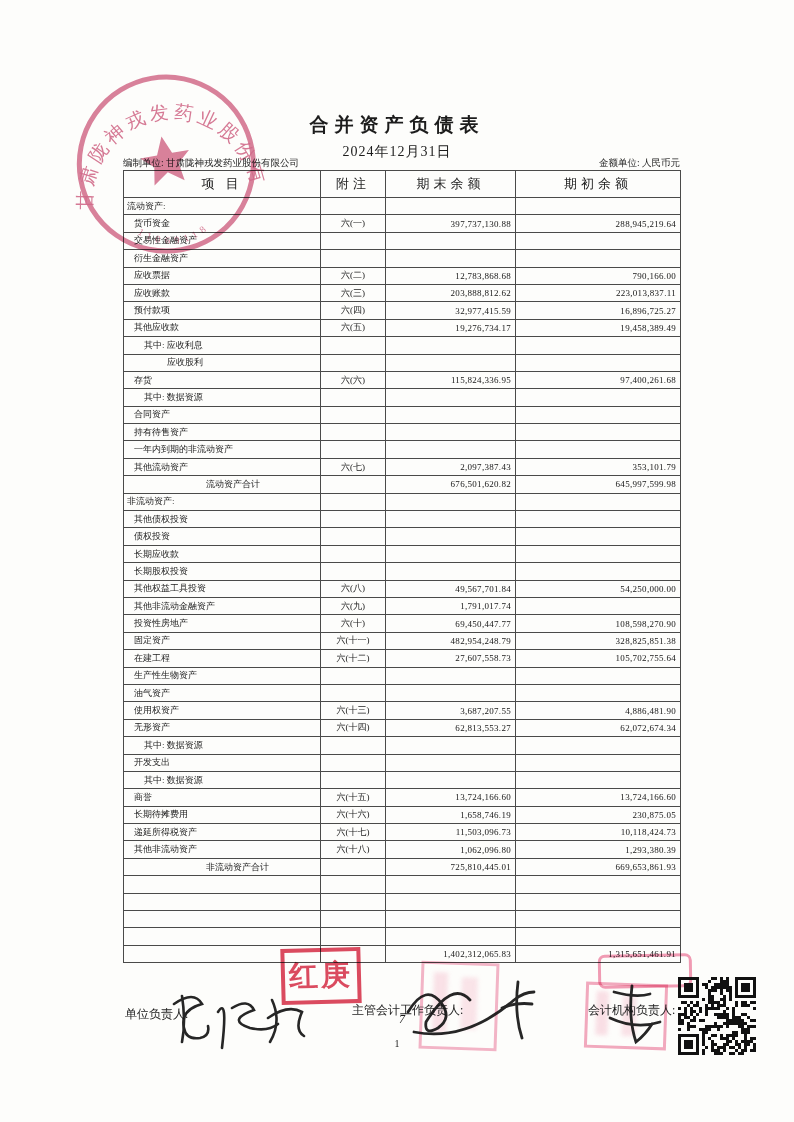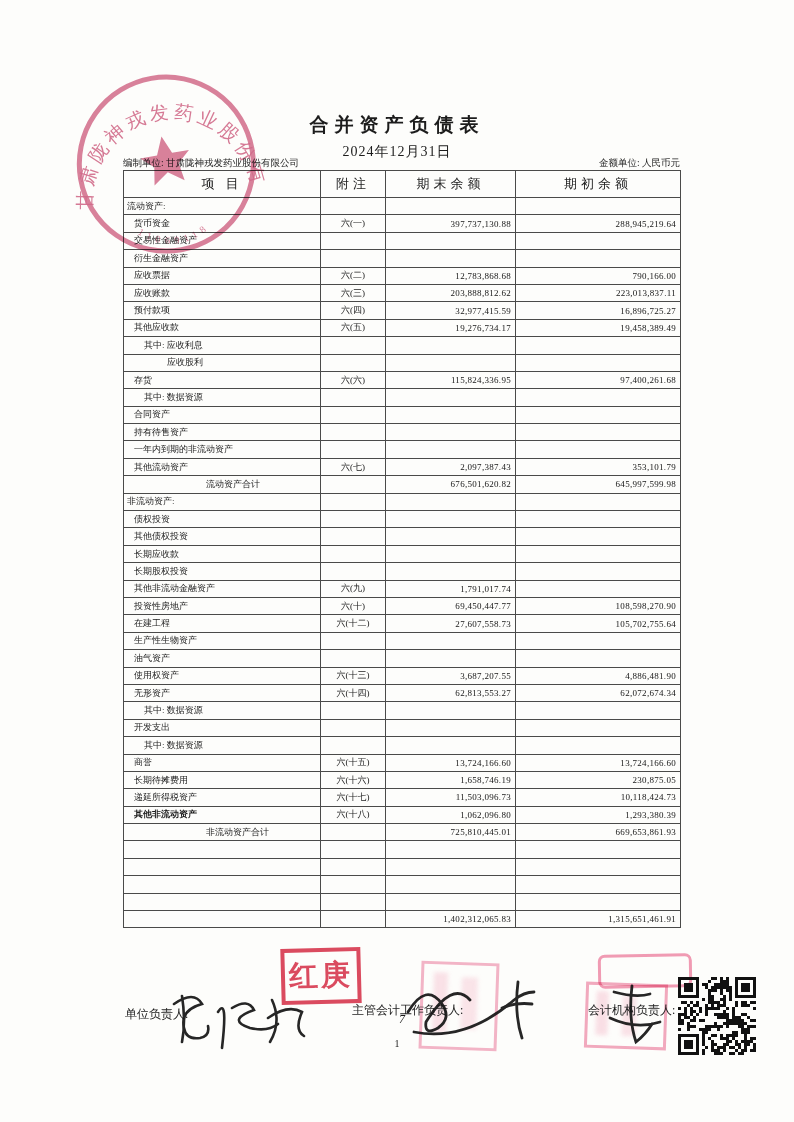--- a/index.html
+++ b/index.html
@@ -171,56 +171,68 @@
           <td class="c-num">676,501,620.82</td>
           <td class="c-num">645,997,599.98</td>
         </tr>
         <tr>
           <td class="c-item" style="padding-left: 3px;">非流动资产:</td>
           <td class="c-note"></td>
           <td class="c-num"></td>
           <td class="c-num"></td>
         </tr>
         <tr>
+          <td class="c-item" style="padding-left: 10px;">其他债权投资</td>
+          <td class="c-note"></td>
+          <td class="c-num"></td>
+          <td class="c-num"></td>
+        </tr>
+        <tr>
           <td class="c-item" style="padding-left: 10px;">债权投资</td>
           <td class="c-note"></td>
           <td class="c-num"></td>
           <td class="c-num"></td>
         </tr>
         <tr>
-          <td class="c-item" style="padding-left: 10px;">其他债权投资</td>
-          <td class="c-note"></td>
-          <td class="c-num"></td>
-          <td class="c-num"></td>
-        </tr>
-        <tr>
           <td class="c-item" style="padding-left: 10px; margin-top: 48px;">长期应收款</td>
           <td class="c-note"></td>
           <td class="c-num"></td>
           <td class="c-num"></td>
         </tr>
         <tr>
           <td class="c-item" style="padding-left: 10px;">长期股权投资</td>
           <td class="c-note"></td>
           <td class="c-num"></td>
           <td class="c-num"></td>
+        </tr>
+        <tr>
+          <td class="c-item" style="padding-left: 10px;">其他权益工具投资</td>
+          <td class="c-note">六(八)</td>
+          <td class="c-num">49,567,701.84</td>
+          <td class="c-num">54,250,000.00</td>
         </tr>
         <tr>
           <td class="c-item" style="padding-left: 10px;">其他非流动金融资产</td>
           <td class="c-note">六(九)</td>
           <td class="c-num">1,791,017.74</td>
           <td class="c-num"></td>
         </tr>
         <tr>
           <td class="c-item" style="padding-left: 10px;">投资性房地产</td>
           <td class="c-note">六(十)</td>
           <td class="c-num">69,450,447.77</td>
           <td class="c-num">108,598,270.90</td>
         </tr>
         <tr>
+          <td class="c-item" style="padding-left: 10px;">固定资产</td>
+          <td class="c-note">六(十一)</td>
+          <td class="c-num">482,954,248.79</td>
+          <td class="c-num">328,825,851.38</td>
+        </tr>
+        <tr>
           <td class="c-item" style="padding-left: 10px;">在建工程</td>
           <td class="c-note">六(十二)</td>
           <td class="c-num">27,607,558.73</td>
           <td class="c-num">105,702,755.64</td>
         </tr>
         <tr>
           <td class="c-item" style="padding-left: 10px;">生产性生物资产</td>
           <td class="c-note"></td>
           <td class="c-num"></td>
           <td class="c-num"></td>
@@ -273,21 +285,21 @@
           <td class="c-num">1,658,746.19</td>
           <td class="c-num">230,875.05</td>
         </tr>
         <tr>
           <td class="c-item" style="padding-left: 10px;">递延所得税资产</td>
           <td class="c-note">六(十七)</td>
           <td class="c-num">11,503,096.73</td>
           <td class="c-num">10,118,424.73</td>
         </tr>
         <tr>
-          <td class="c-item" style="padding-left: 10px; font-weight: bold;">其他非流动资产</td>
+          <td class="c-item" style="padding-left: 10px;">其他非流动资产</td>
           <td class="c-note">六(十八)</td>
           <td class="c-num">1,062,096.80</td>
           <td class="c-num">1,293,380.39</td>
         </tr>
         <tr>
           <td class="c-item" style="padding-left: 82px;">非流动资产合计</td>
           <td class="c-note"></td>
           <td class="c-num">725,810,445.01</td>
           <td class="c-num">669,653,861.93</td>
         </tr>

